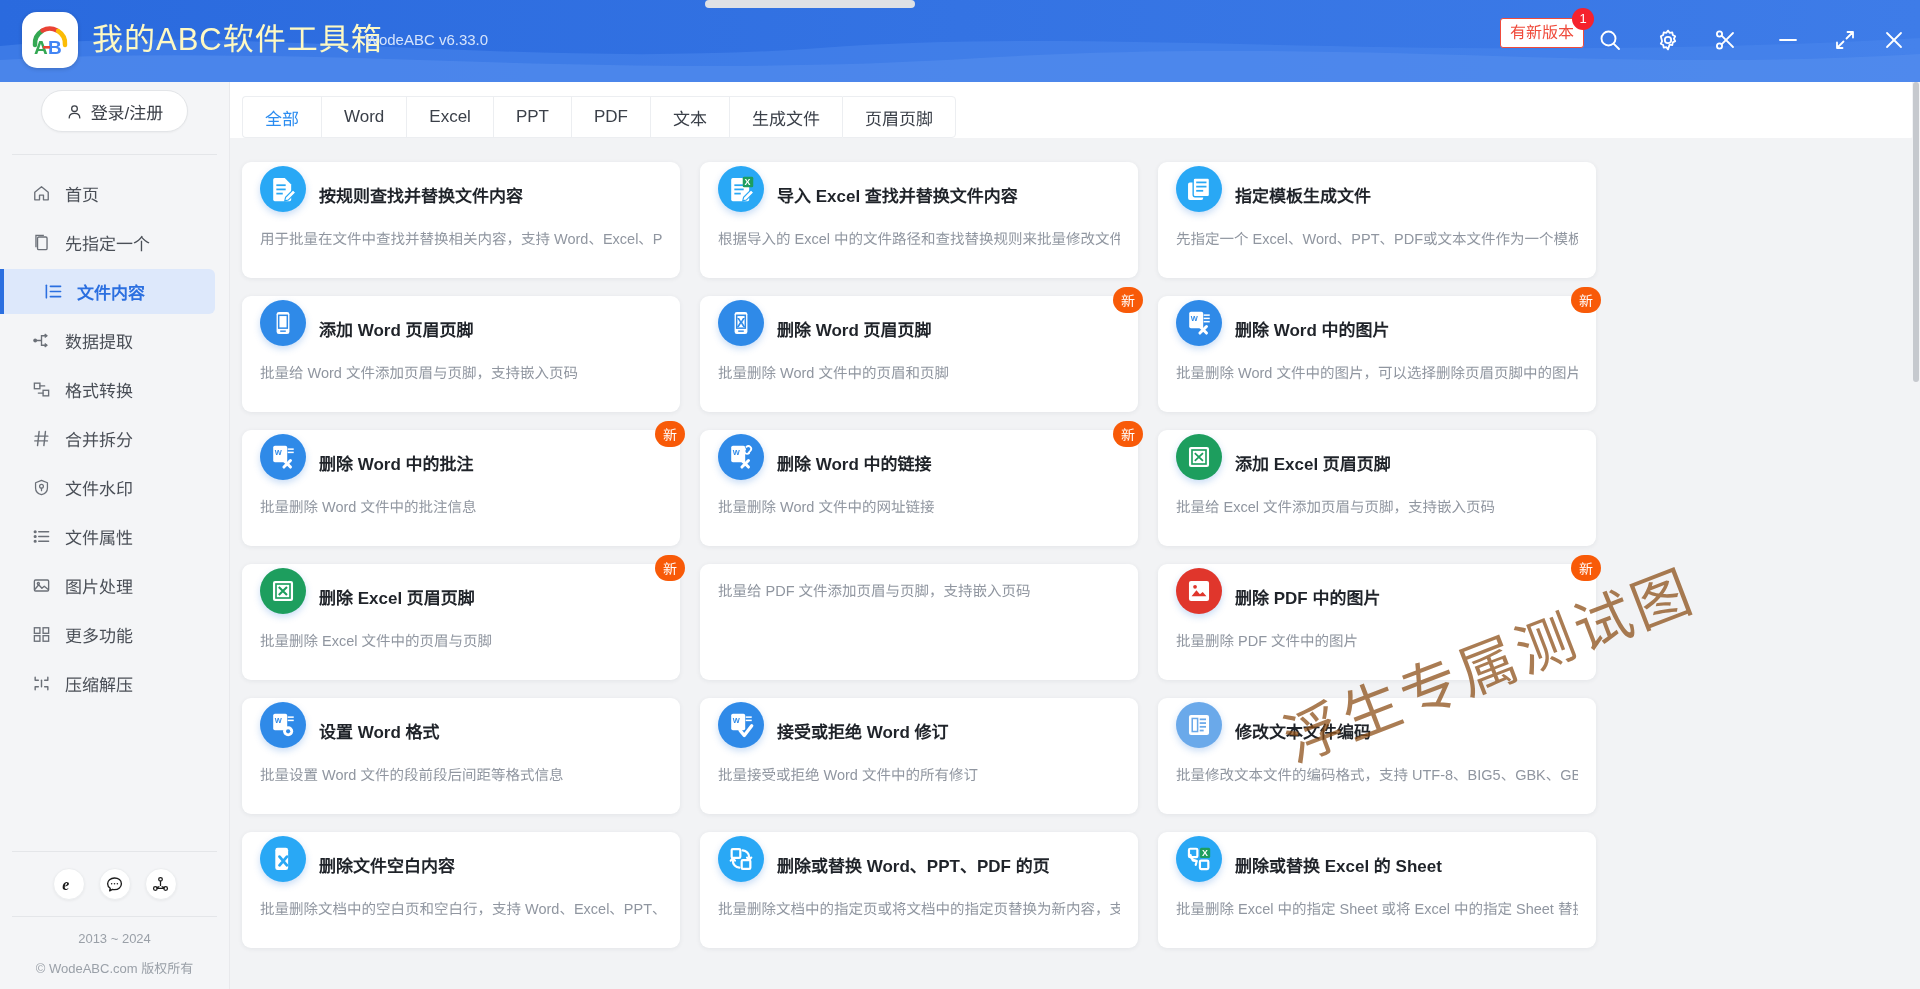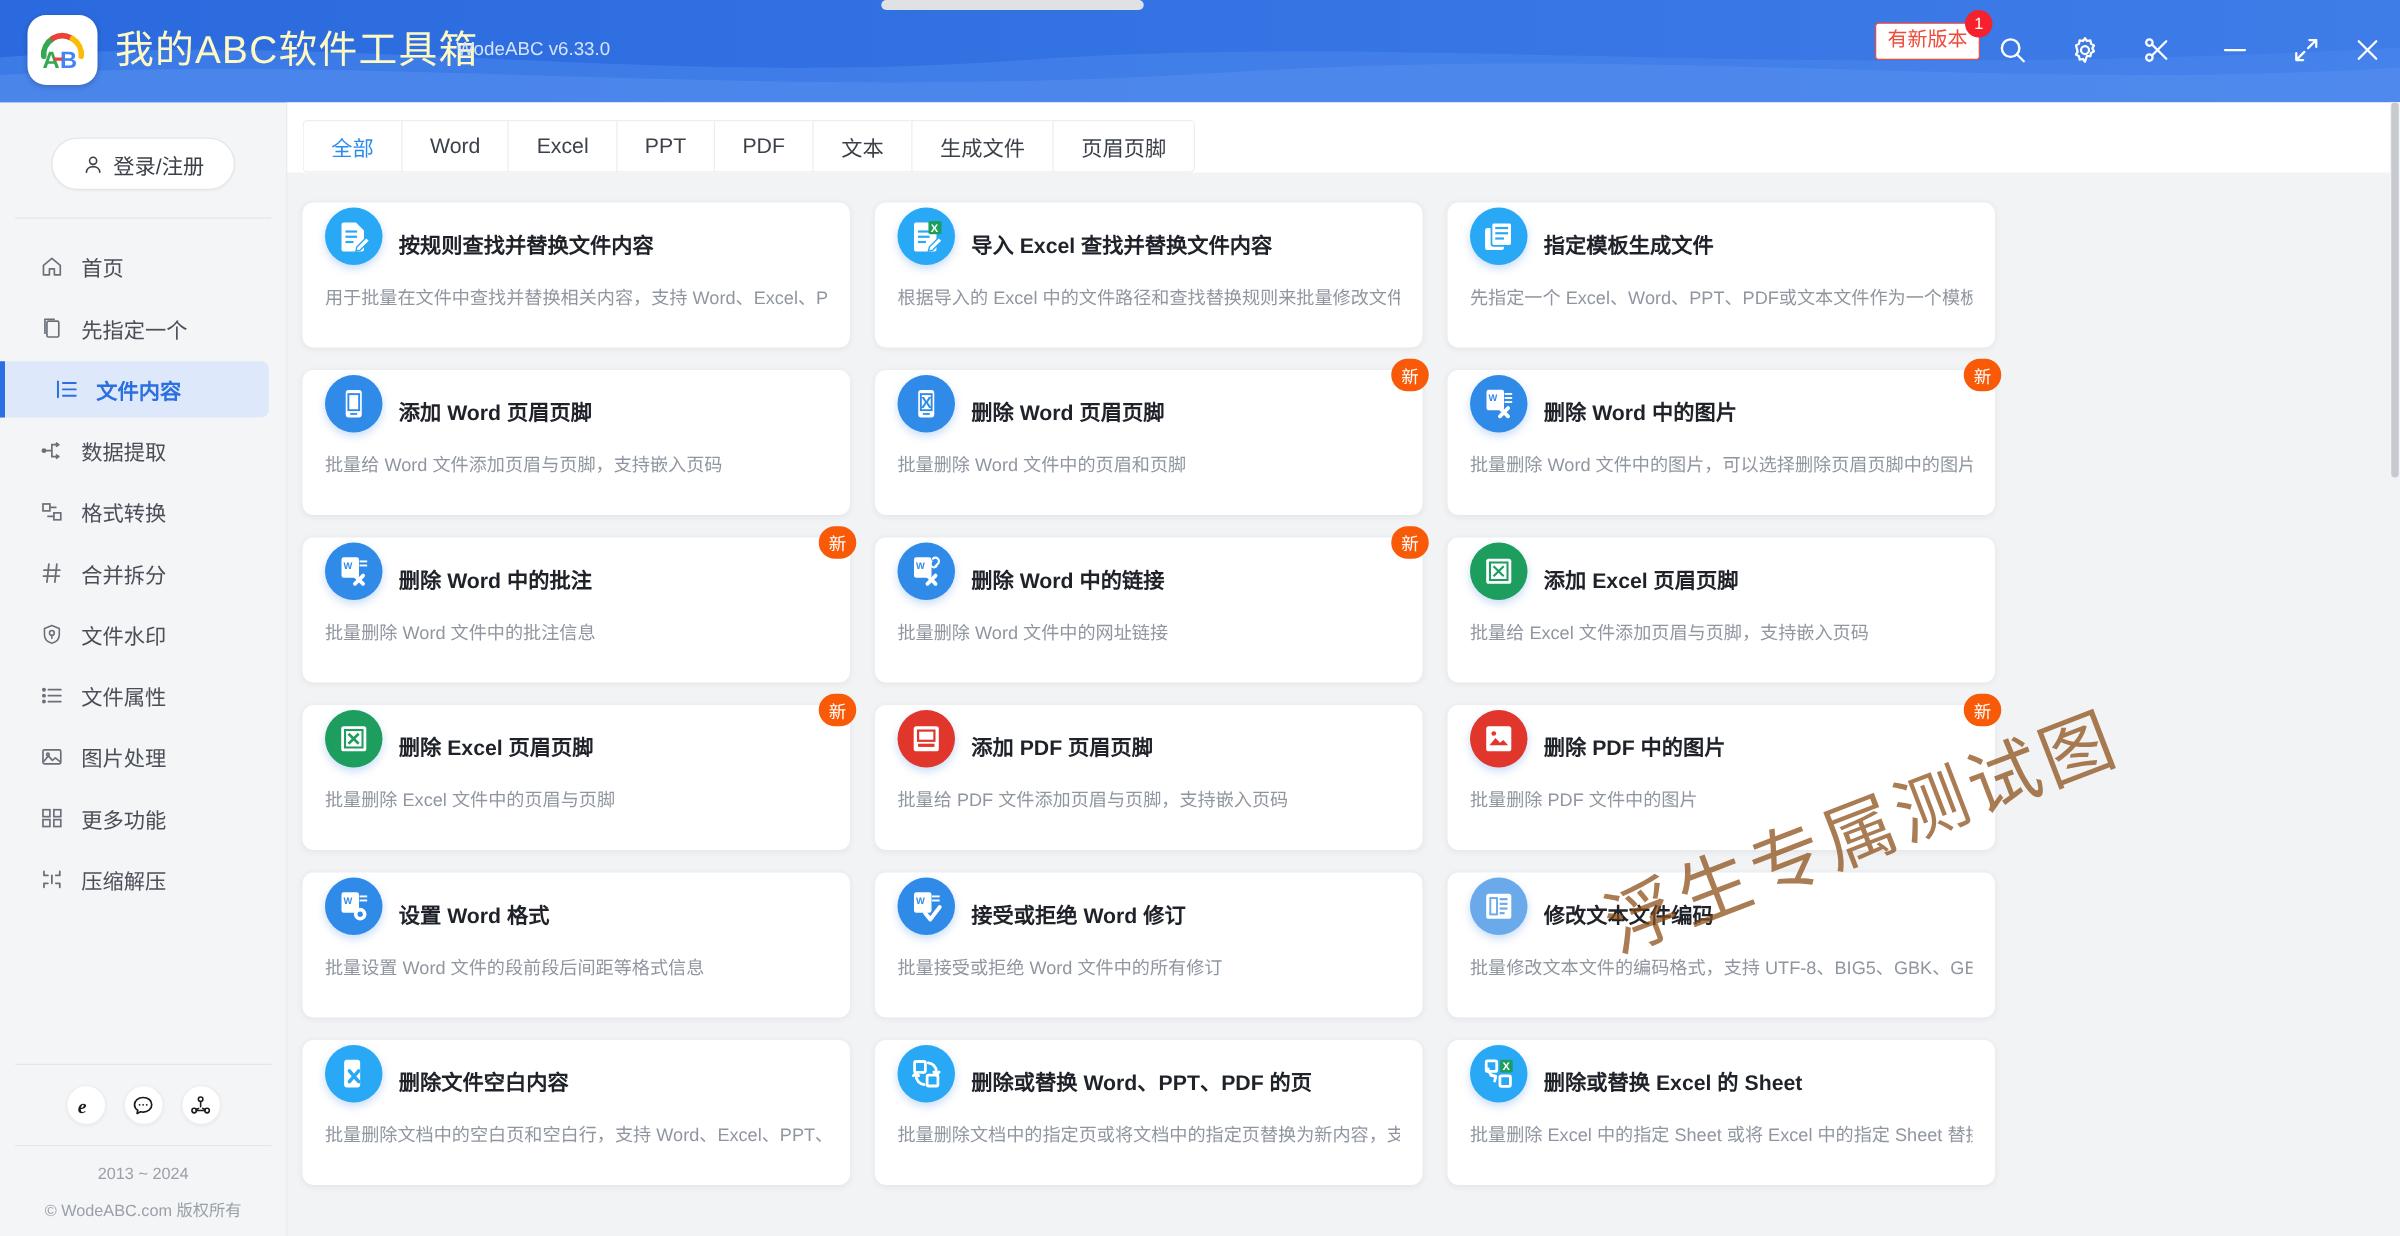--- a/index.html
+++ b/index.html
@@ -55,21 +55,21 @@
   }
   .tb-btn svg{ display:block; }
 
   
   .sidebar{
     position:absolute; left:0; top:82px; width:230px; height:907px;
     background:#f4f5f7;
     border-right:1px solid #e8e9ec;
   }
   .login-btn{
-    margin:28px auto 0; width:147px; height:42px;
+    margin:8px auto 0; width:147px; height:42px;
     background:#fff; border:1px solid #e3e5e8; border-radius:21px;
     display:flex; align-items:center; justify-content:center; gap:8px;
     font-size:17px; color:#3c4048; cursor:pointer;
     box-shadow:0 1px 2px rgba(0,0,0,.04);
   }
   .sb-div{ margin:22px 12px 0; height:1px; background:#e4e6e9; }
   .nav{ margin-top:16px; }
   .nav-item{
     position:relative; height:45px; margin:0 14px 4px 0;
     border-radius:0 6px 6px 0;
@@ -557,30 +557,20 @@
               <rect x="6" y="6" width="12" height="12" fill="none" stroke="#1d9e5e" stroke-width="1.4"></rect>
               <path d="M8.4 8.6l7 6.8M15.4 8.6l-7 6.8" stroke="#1d9e5e" stroke-width="1.8"></path>
             </svg>
           </div>
           <div class="card-title">删除 Excel 页眉页脚</div>
         </div>
         <div class="card-desc">批量删除 Excel 文件中的页眉与页脚</div>
         <div class="badge-new">新</div>
       </div>
       <div class="card">
-        <div class="card-head">
-          <div class="card-ic" style="background: rgb(224, 54, 44);">
-            <svg width="28" height="28" viewBox="0 0 24 24" fill="none">
-              <rect x="3.4" y="3.4" width="17.2" height="17.2" rx="1.8" fill="#ffffff"></rect>
-              <rect x="6.4" y="6.4" width="11.2" height="7" fill="none" stroke="#e0362c" stroke-width="1.5"></rect>
-              <rect x="6.4" y="15.4" width="11.2" height="2.2" fill="#e0362c"></rect>
-            </svg>
-          </div>
-          <div class="card-title">添加 PDF 页眉页脚</div>
-        </div>
         <div class="card-desc">批量给 PDF 文件添加页眉与页脚，支持嵌入页码</div>
       </div>
       <div class="card">
         <div class="card-head">
           <div class="card-ic" style="background: rgb(224, 54, 44);">
             <svg width="28" height="28" viewBox="0 0 24 24" fill="none">
               <rect x="3.4" y="3.4" width="17.2" height="17.2" rx="1.8" fill="#ffffff"></rect>
               <path d="M5.6 16.4l4.2-5 3 3.4 2.4-2 3.2 3.6z" fill="#e0362c"></path>
               <circle cx="8.6" cy="8.4" r="1.6" fill="#e0362c"></circle>
             </svg>

